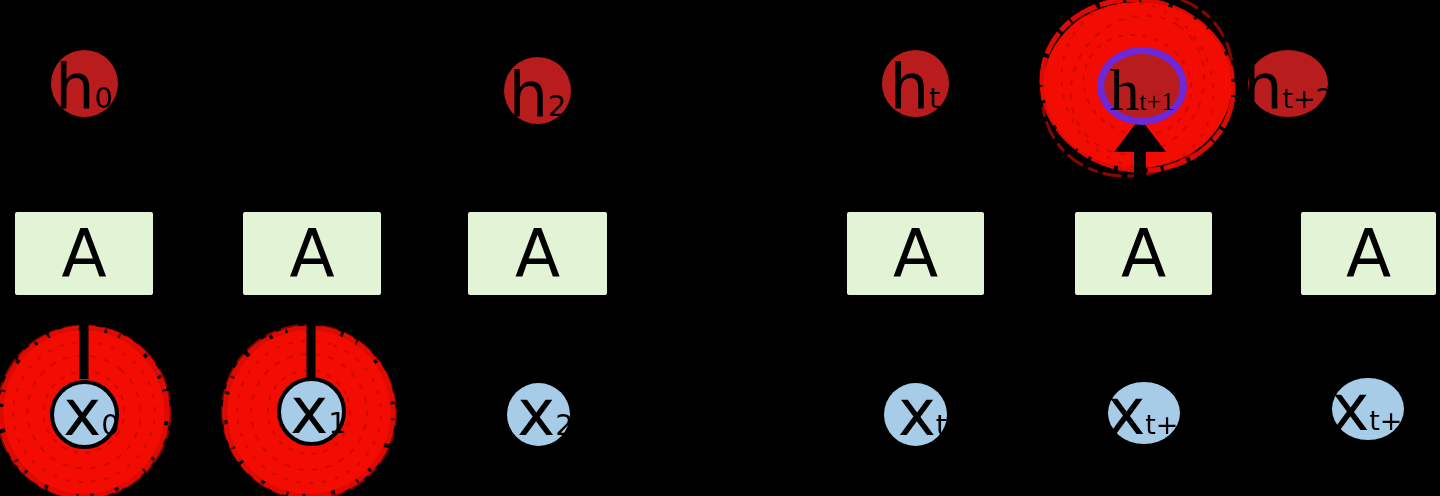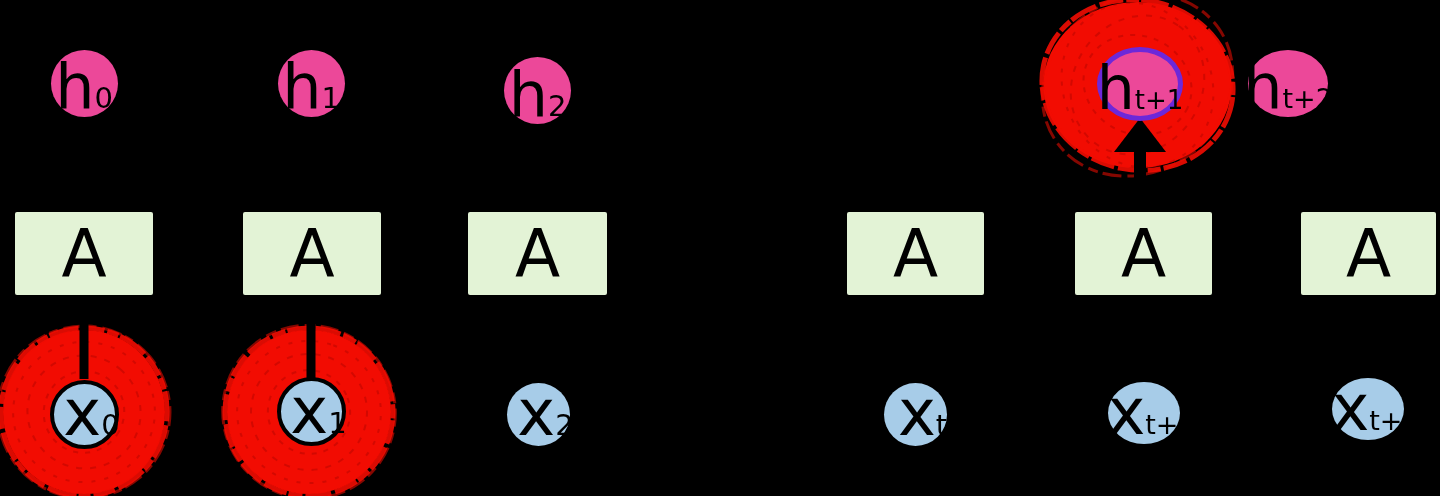--- a/index.html
+++ b/index.html
@@ -8,24 +8,24 @@
     font-family:"DejaVu Sans","Liberation Sans",sans-serif;color:#000;
   }
   .annot{position:absolute;left:0;top:0;}
   .node{
     position:absolute;display:flex;align-items:center;justify-content:center;
     color:#000;white-space:nowrap;
   }
   .lbl{display:inline-block;line-height:1;}
   .sub{font-size:29px;}
   
-  .h-node{width:67px;height:67px;border-radius:50%;background:#ec4899;font-size:62px;}
+  .h-node{width:67px;height:67px;border-radius:50%;background:#b91c1c;font-size:62px;}
   .h-node .lbl{transform:translateY(4px);}
   
-  .h-node.hl{width:76px;height:64px;border:5px solid #6d28d9;border-radius:50%;font-size:60px;}
+  .h-node.hl{width:76px;height:64px;border:7px solid #6d28d9;border-radius:50%;font-size:60px;font-family:Liberation Serif, serif;}
   .h-node.hl .sub{font-size:26px;}
   
   .h-node.wide{width:80px;height:67px;border-radius:50%;}
   .h-node.wide .sub{font-size:27px;}
   
   .a-box{background:#E3F3D6;border-radius:2px;font-size:66px;top:212px;height:83px;}
   
   .x-node{width:63px;height:63px;border-radius:50%;background:#A7CCE8;font-size:64px;}
   .x-node .lbl{transform:translateY(-1px);padding-left:15px;}
   .x-node.ring{width:61px;height:61px;border:4px solid #000;}
@@ -96,25 +96,25 @@
 
     <g fill="#000">
       <rect x="1134" y="150" width="12" height="63"></rect>
       <polygon points="1140,118 1114,152 1166,152"></polygon>
     </g>
   </svg>
 
   <div class="node h-node" style="left:50.5px;top:49.5px">
     <span class="lbl"><span>h</span><span class="sub">0</span></span>
   </div>
-  <div class="node h-node" style="left:277.5px;top:49.5px">
-    <span class="lbl"><span>h</span><span class="sub">1</span></span>
-  </div>
   <div class="node h-node" style="left:504px;top:57px">
     <span class="lbl"><span>h</span><span class="sub">2</span></span>
+  </div>
+  <div class="node h-node" style="left:881.5px;top:49.5px">
+    <span class="lbl"><span>h</span><span class="sub">t</span></span>
   </div>
   <div class="node h-node hl" style="left:1097px;top:47px">
     <span class="lbl"><span>h</span><span class="sub">t+1</span></span>
   </div>
   <div class="node h-node wide" style="left:1248px;top:49.5px">
     <span class="lbl"><span>h</span><span class="sub">t+2</span></span>
   </div>
 
   <div class="node a-box" style="left:15px;width:138px">
     <span class="lbl">A</span>

